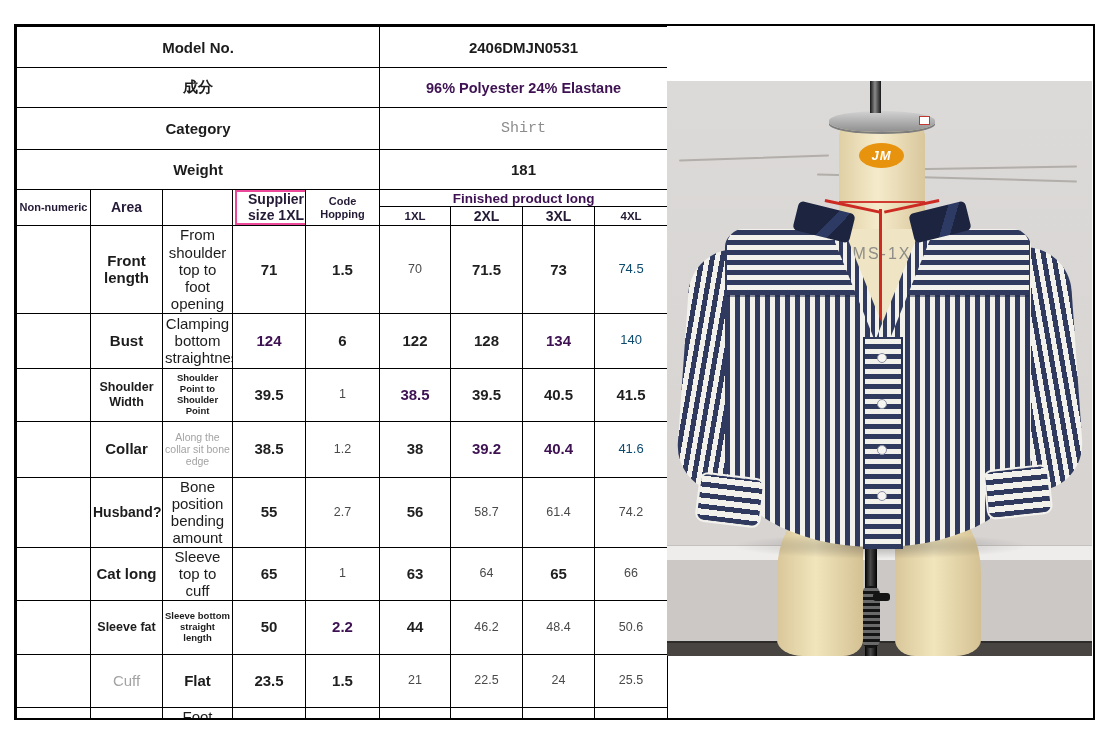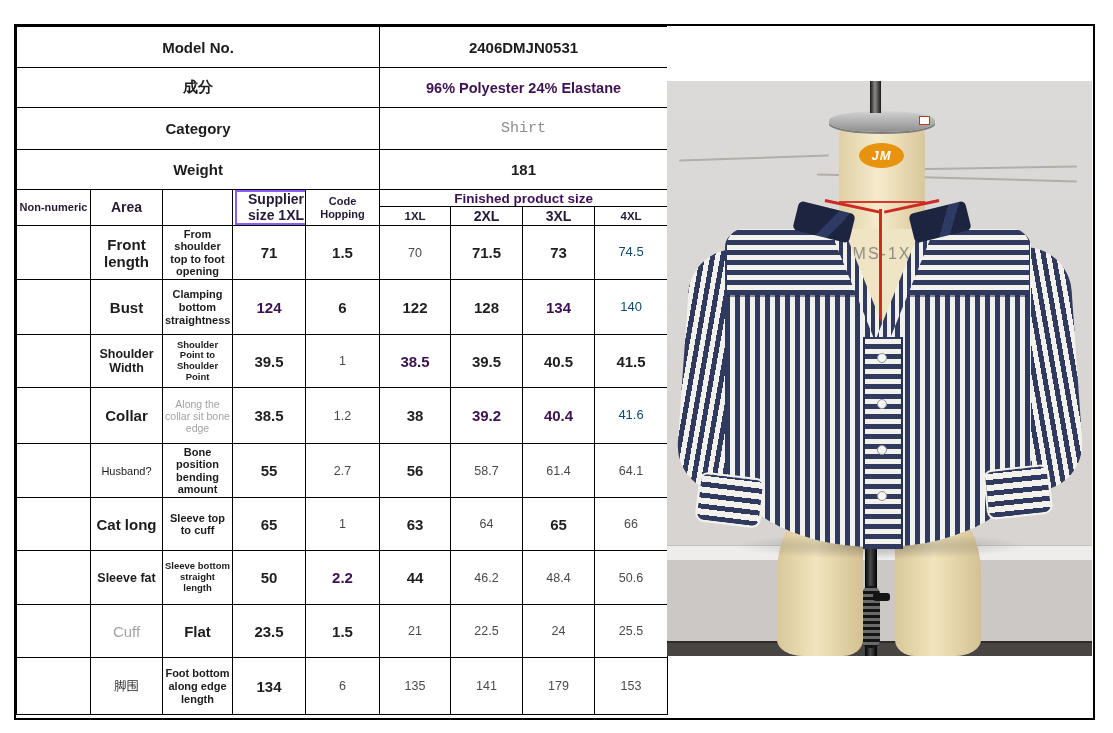--- a/index.html
+++ b/index.html
@@ -14,29 +14,29 @@
   .info-label{font-weight:700;font-size:15px;color:#1c1c1c;}
   .v-black-lg{font-weight:700;font-size:15px;color:#1c1c1c;}
   .v-purple-lg{font-weight:700;font-size:14.5px;color:#3d1152;}
   .v-gray-lg{font-weight:400;font-size:15px;color:#8c8c8c;font-family:Liberation Mono, monospace;}
 
   .hd-sm{font-weight:700;font-size:11px;color:#241a35;line-height:1.15;}
   .hd-md{font-weight:700;font-size:14px;color:#241a35;line-height:1.1;}
   .hd-purple{font-weight:700;font-size:13.5px;color:#3d1152;}
   .hd-size{font-weight:700;font-size:11.5px;color:#241a35;}
   .hd-size-lg{font-weight:700;font-size:14px;color:#241a35;}
-  .sel-box{display:inline-block;border:2px solid #8b5cf6;padding:0 11px;line-height:1.12;}
+  .sel-box{display:inline-block;border:2px solid #ec4899;padding:0 11px;line-height:1.12;}
 
   .c-area,.c-desc,.c-val{line-height:1.15;}
   .a-lg{font-weight:700;font-size:15px;color:#1c1c1c;}
   .a-md{font-weight:700;font-size:12.5px;color:#1c1c1c;}
-  .a-sm{font-weight:400;font-size:11px;color:#1c1c1c;margin-left:27px;}
+  .a-sm{font-weight:700;font-size:14px;color:#1c1c1c;margin-left:27px;}
   .a-gray{font-weight:400;font-size:15px;color:#a3a3a3;}
   .a-reg{font-weight:400;font-size:12.5px;color:#2b2b2b;}
-  .d-b{font-weight:700;font-size:11px;color:#1c1c1c;}
+  .d-b{font-weight:400;font-size:15px;color:#1c1c1c;}
   .d-bsm{font-weight:700;font-size:9.5px;color:#1c1c1c;}
   .d-g{font-weight:400;font-size:10.5px;color:#a3a3a3;}
   .d-lg{font-weight:700;font-size:15px;color:#1c1c1c;}
   .v-b{font-weight:700;font-size:15px;color:#1f1f1f;}
   .v-p{font-weight:700;font-size:15px;color:#3d1152;}
   .v-r{font-weight:400;font-size:12.5px;color:#4a4a4a;}
   .v-g{font-weight:400;font-size:13px;color:#0c4a6e;}
 
   
   .photo-wrap{position:absolute;left:651px;top:0;width:426px;height:500px;background:#fff;}
@@ -115,21 +115,21 @@
         <tr class="info-row" style="height:39px">
           <td colspan="5" class="info-label">Weight</td>
           <td colspan="4" class="v-black-lg">181</td>
         </tr>
         <tr style="height:17px">
           <td rowspan="2" class="hd-sm">Non-numeric</td>
           <td rowspan="2" class="hd-md">Area</td>
           <td rowspan="2"></td>
           <td rowspan="2" class="hd-md"><span class="sel-box">Supplier size 1XL</span></td>
           <td rowspan="2" class="hd-sm">Code Hopping</td>
-          <td colspan="4" class="hd-purple">Finished product size</td>
+          <td colspan="4" class="hd-purple">Finished product long</td>
         </tr>
         <tr style="height:19px">
           <td class="hd-size">1XL</td>
           <td class="hd-size-lg">2XL</td>
           <td class="hd-size-lg">3XL</td>
           <td class="hd-size">4XL</td>
         </tr>
       </tbody>
       <tbody id="measure-body">
           <tr style="height: 54px;">
@@ -178,21 +178,21 @@
           </tr>
           <tr style="height: 54px;">
             <td></td>
             <td class="c-area a-sm">Husband?</td>
             <td class="c-desc d-b">Bone position bending amount</td>
             <td class="c-val v-b">55</td>
             <td class="c-val v-r">2.7</td>
             <td class="c-val v-b">56</td>
             <td class="c-val v-r">58.7</td>
             <td class="c-val v-r">61.4</td>
-            <td class="c-val v-r">64.1</td>
+            <td class="c-val v-r">74.2</td>
           </tr>
           <tr style="height: 53px;">
             <td></td>
             <td class="c-area a-lg">Cat long</td>
             <td class="c-desc d-b">Sleeve top to cuff</td>
             <td class="c-val v-b">65</td>
             <td class="c-val v-r">1</td>
             <td class="c-val v-b">63</td>
             <td class="c-val v-r">64</td>
             <td class="c-val v-b">65</td>

